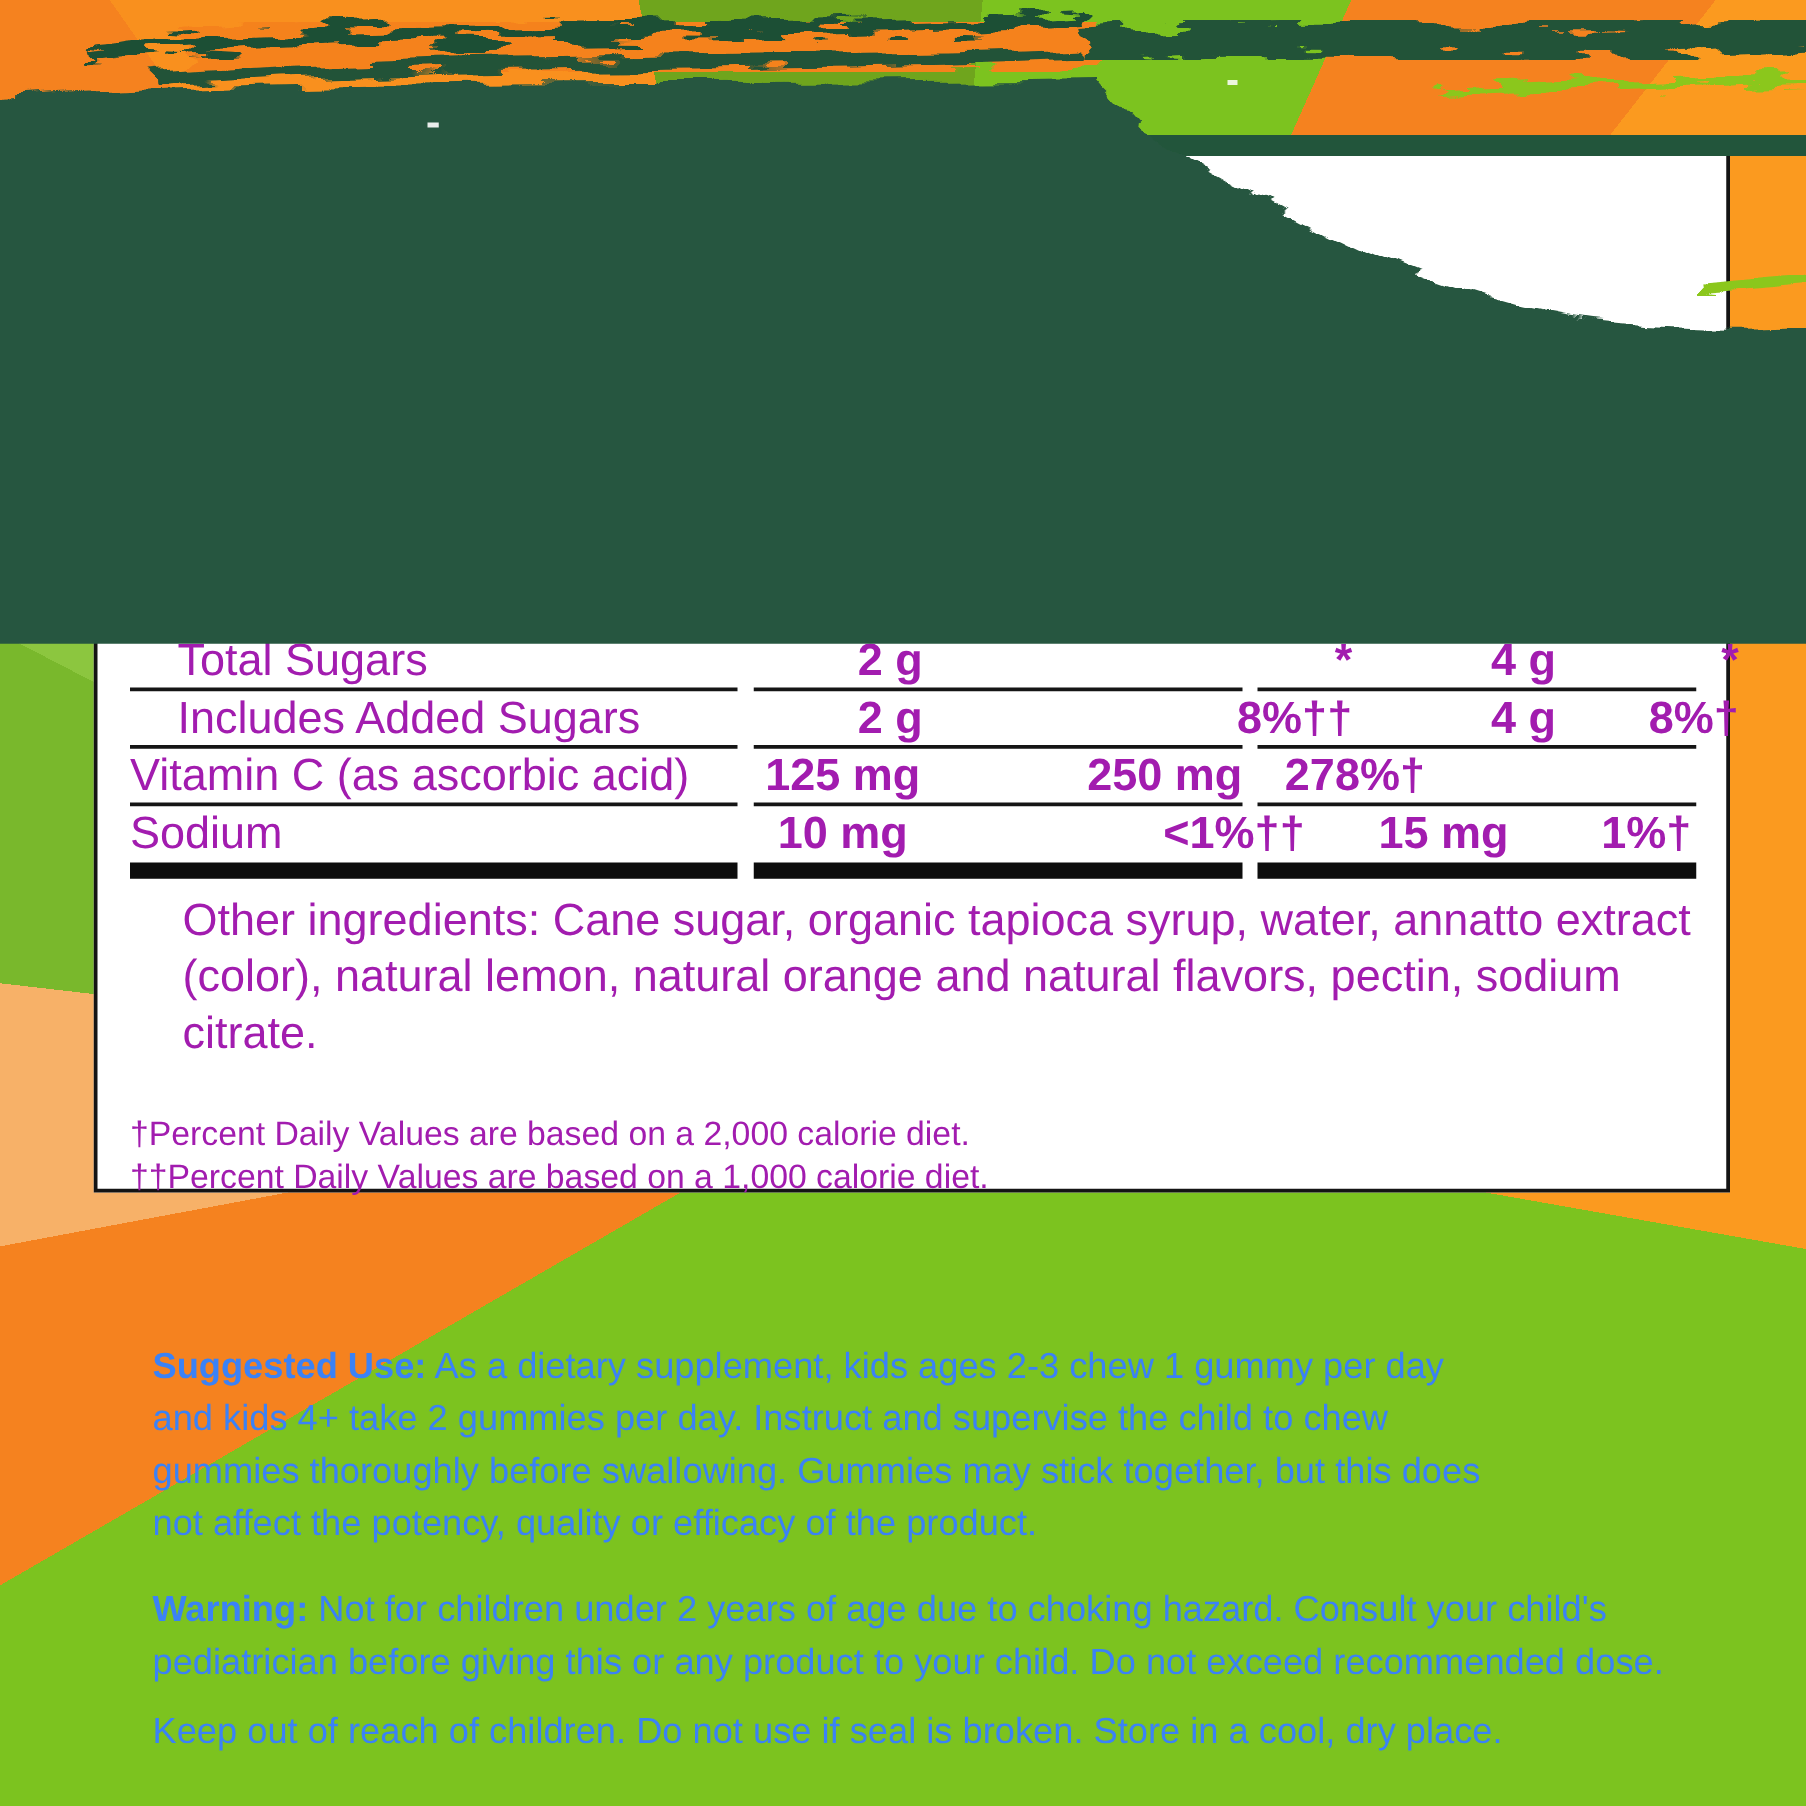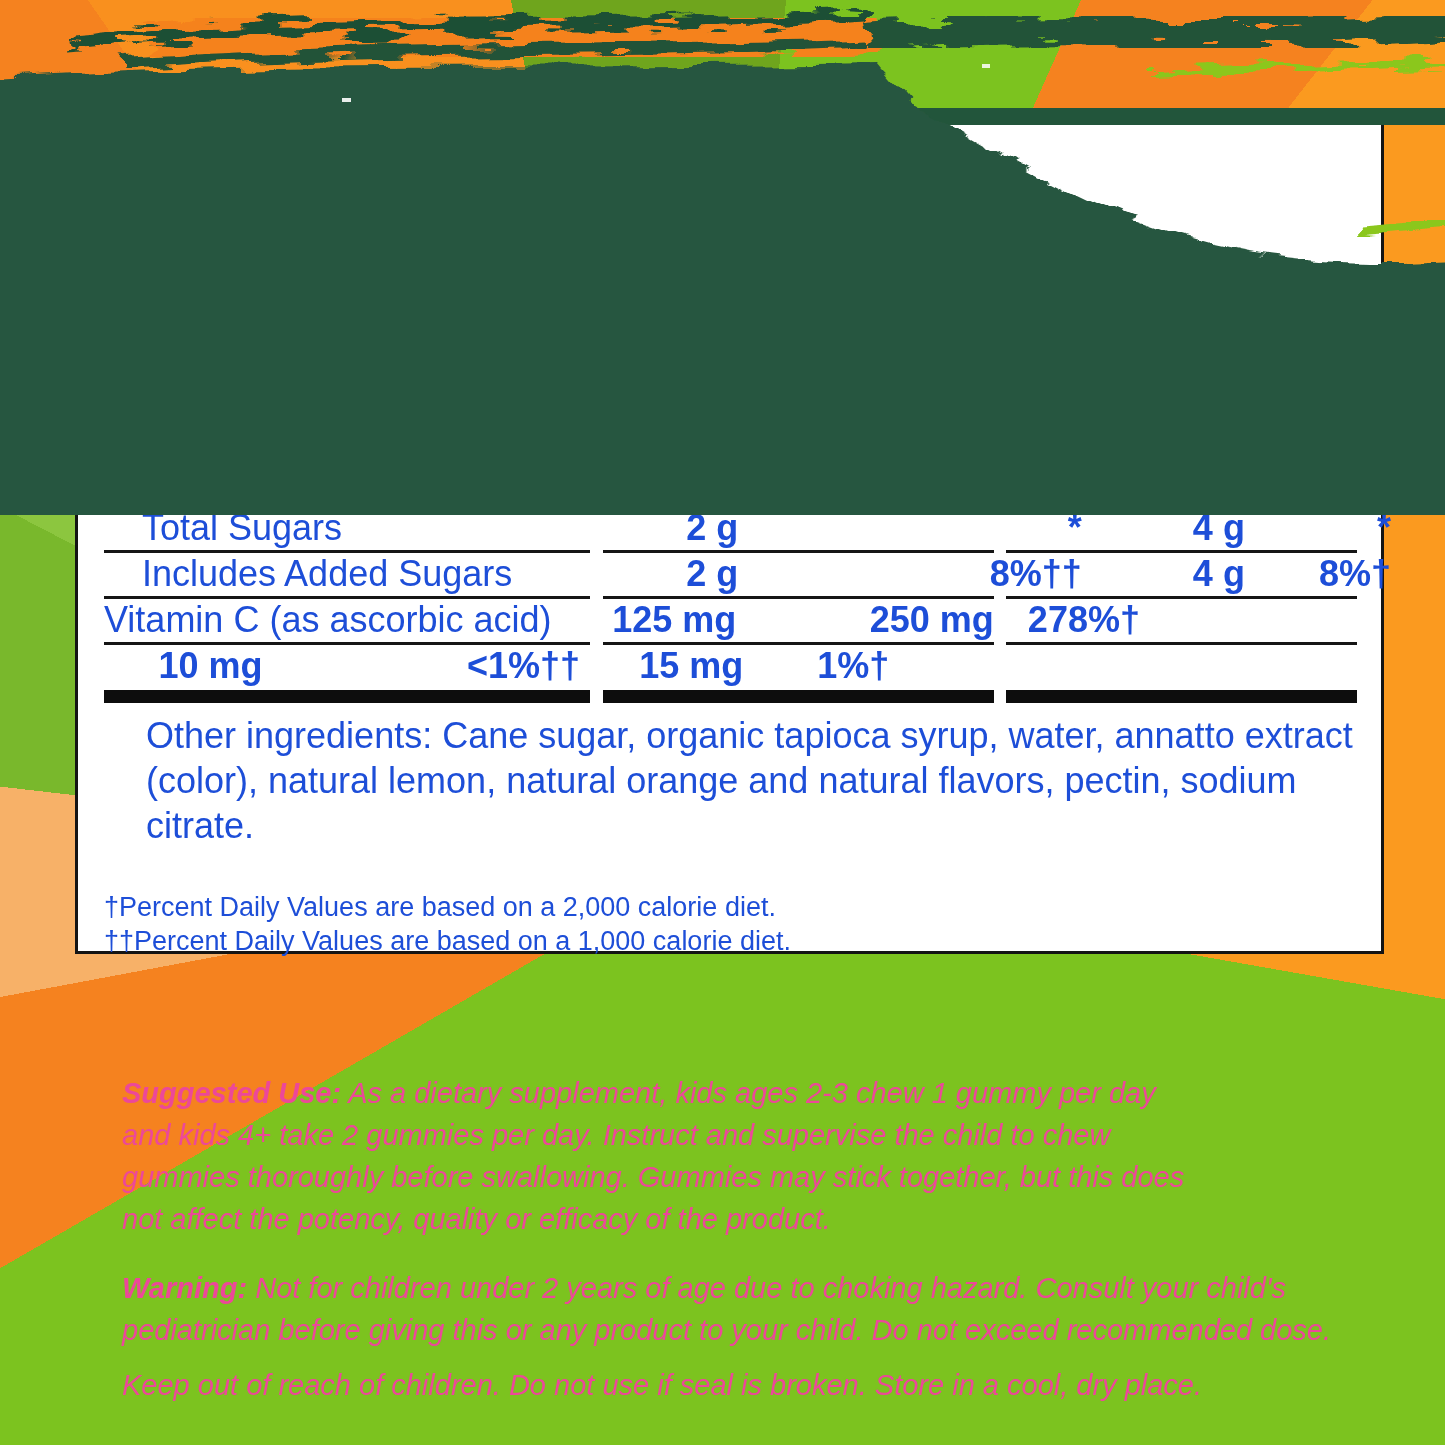--- a/index.html
+++ b/index.html
@@ -18,21 +18,21 @@
       #8CC63F 297.4deg 302.6deg,
       #BCDC8A 302.6deg 312.4deg,
       #F5821F 312.4deg 325deg,
       #F9901E 325deg 348deg,
       #6FA51D 348deg 360deg);
   }
   .brush{position:absolute;left:0;top:930;pointer-events:none;}
   .panel{
     position:absolute;left:75px;top:111px;width:1309px;height:843px;
     background:#FFFFFF;border:3px solid #141414;box-sizing:border-box;
-    padding:26px 24px 0 26px;color:#1d4ed8;
+    padding:26px 24px 0 26px;color:#a21caf;
   }
   .facts-title{font-size:46px;font-weight:bold;letter-spacing:.5px;line-height:1.1;margin:2px 0 8px 0;}
   .line{font-size:38px;line-height:45px;}
   .b{font-weight:bold;}
   .serving{margin-bottom:2px;}
   
   .t-head{display:flex;align-items:flex-end;font-weight:bold;font-size:36px;height:50px;margin-top:6px;}
   .t-row{display:flex;align-items:center;height:43px;font-size:36px;}
   .c1{flex:0 0 37%;}
   .c2{flex:0 0 21%;text-align:center;padding-right:50px;box-sizing:border-box;}
@@ -47,22 +47,22 @@
   .bar span{background:#0d0d0d;height:100%;}
   .rule{display:flex;height:3px;}
   .rule span{background:#151515;height:100%;}
   .seg1{flex:0 0 38.8%;margin-right:1%;}
   .seg2{flex:0 0 31.2%;margin-right:1%;}
   .seg3{flex:1 1 auto;}
   .ingredients{font-size:36px;line-height:45px;margin-top:10px;max-width:1250px;margin-left:42px;}
   .footnotes{margin-top:42px;font-size:27px;line-height:34px;}
   
   .bottom-copy{
-    position:absolute;left:122px;top:1072px;width:1250px;color:#ec4899;
-    font-size:29px;line-height:42px;font-style:italic;
+    position:absolute;left:122px;top:1072px;width:1250px;color:#3b82f6;
+    font-size:29px;line-height:42px;
   }
   .bottom-copy p{margin:0;}
   .p-sug{max-width:1085px;margin-bottom:27px !important;}
   .p-warn{max-width:1245px;margin-bottom:13px !important;}
 </style>
 </head>
 <body>
 
 <div class="panel">
   <div class="facts-title">SUPPLEMENT FACTS:</div>
@@ -144,20 +144,21 @@
     <div class="c4 val">250 mg</div>
     <div class="c5 val">278%†</div>
   </div>
   <div class="rule">
       <span class="seg1"></span>
       <span class="seg2"></span>
       <span class="seg3"></span>
     </div>
 
   <div class="t-row">
+    <div class="c1 lbl">Sodium</div>
     <div class="c2 val">10 mg</div>
     <div class="c3 val">&lt;1%††</div>
     <div class="c4 val">15 mg</div>
     <div class="c5 val">1%†</div>
   </div>
 
   <div class="bar" style="height:13px;margin-top:2px;">
       <span class="seg1"></span>
       <span class="seg2"></span>
       <span class="seg3"></span>

